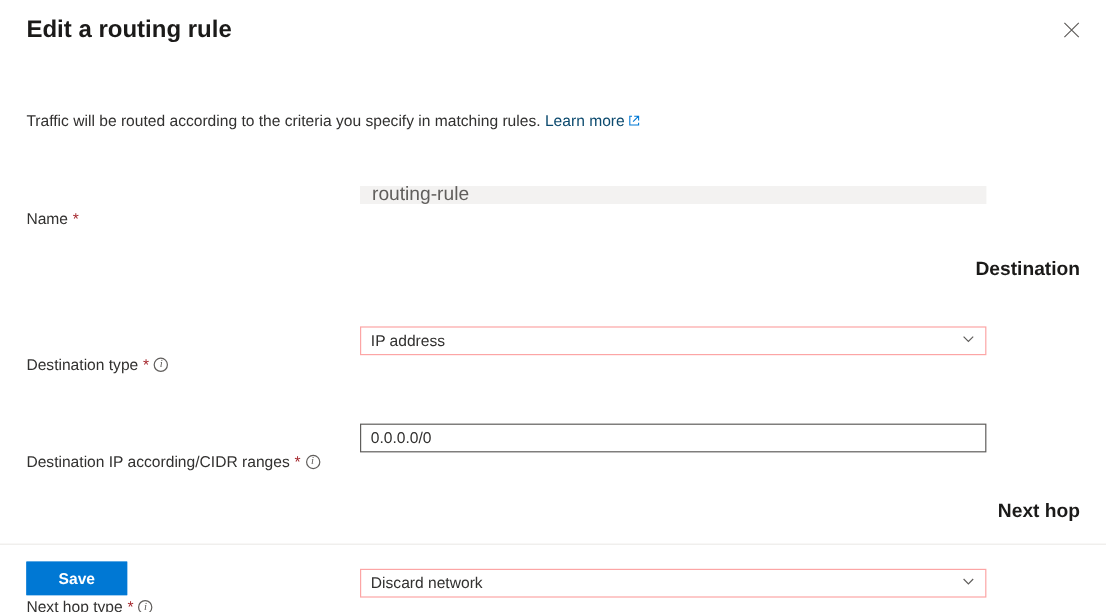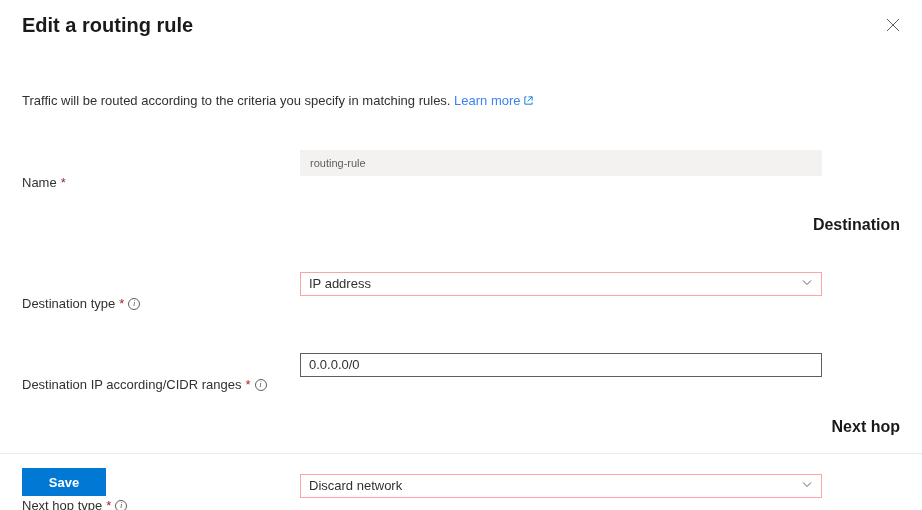--- a/index.html
+++ b/index.html
@@ -34,21 +34,21 @@
       color: #605e5c;
       margin-right: -4px;
     }
     .close-btn svg { display: block; }
     .desc {
       margin-top: 56px;
       font-size: 13px;
       color: #323130;
     }
     .learn-more {
-      color: #3b82f6;
+      color: #0c4a6e;
       text-decoration: none;
       cursor: pointer;
     }
     .ext-icon {
       display: inline-block;
       vertical-align: -1px;
       margin-left: 2px;
     }
     .form {
       margin-top: 26px;
@@ -86,22 +86,22 @@
     }
     .control-col {
       flex: 1;
       max-width: 522px;
     }
     .readonly-input {
       background: #f3f2f1;
       border: none;
       padding: 6px 10px;
       width: 100%;
-      height: 26px;
-      font-size: 11px;
+      height: 15px;
+      font-size: 16px;
       color: #605e5c;
     }
     .text-input {
       background: #fff;
       border: 1px solid #605e5c;
       padding: 0 8px;
       width: 100%;
       height: 24px;
       font-size: 13px;
       color: #323130;

